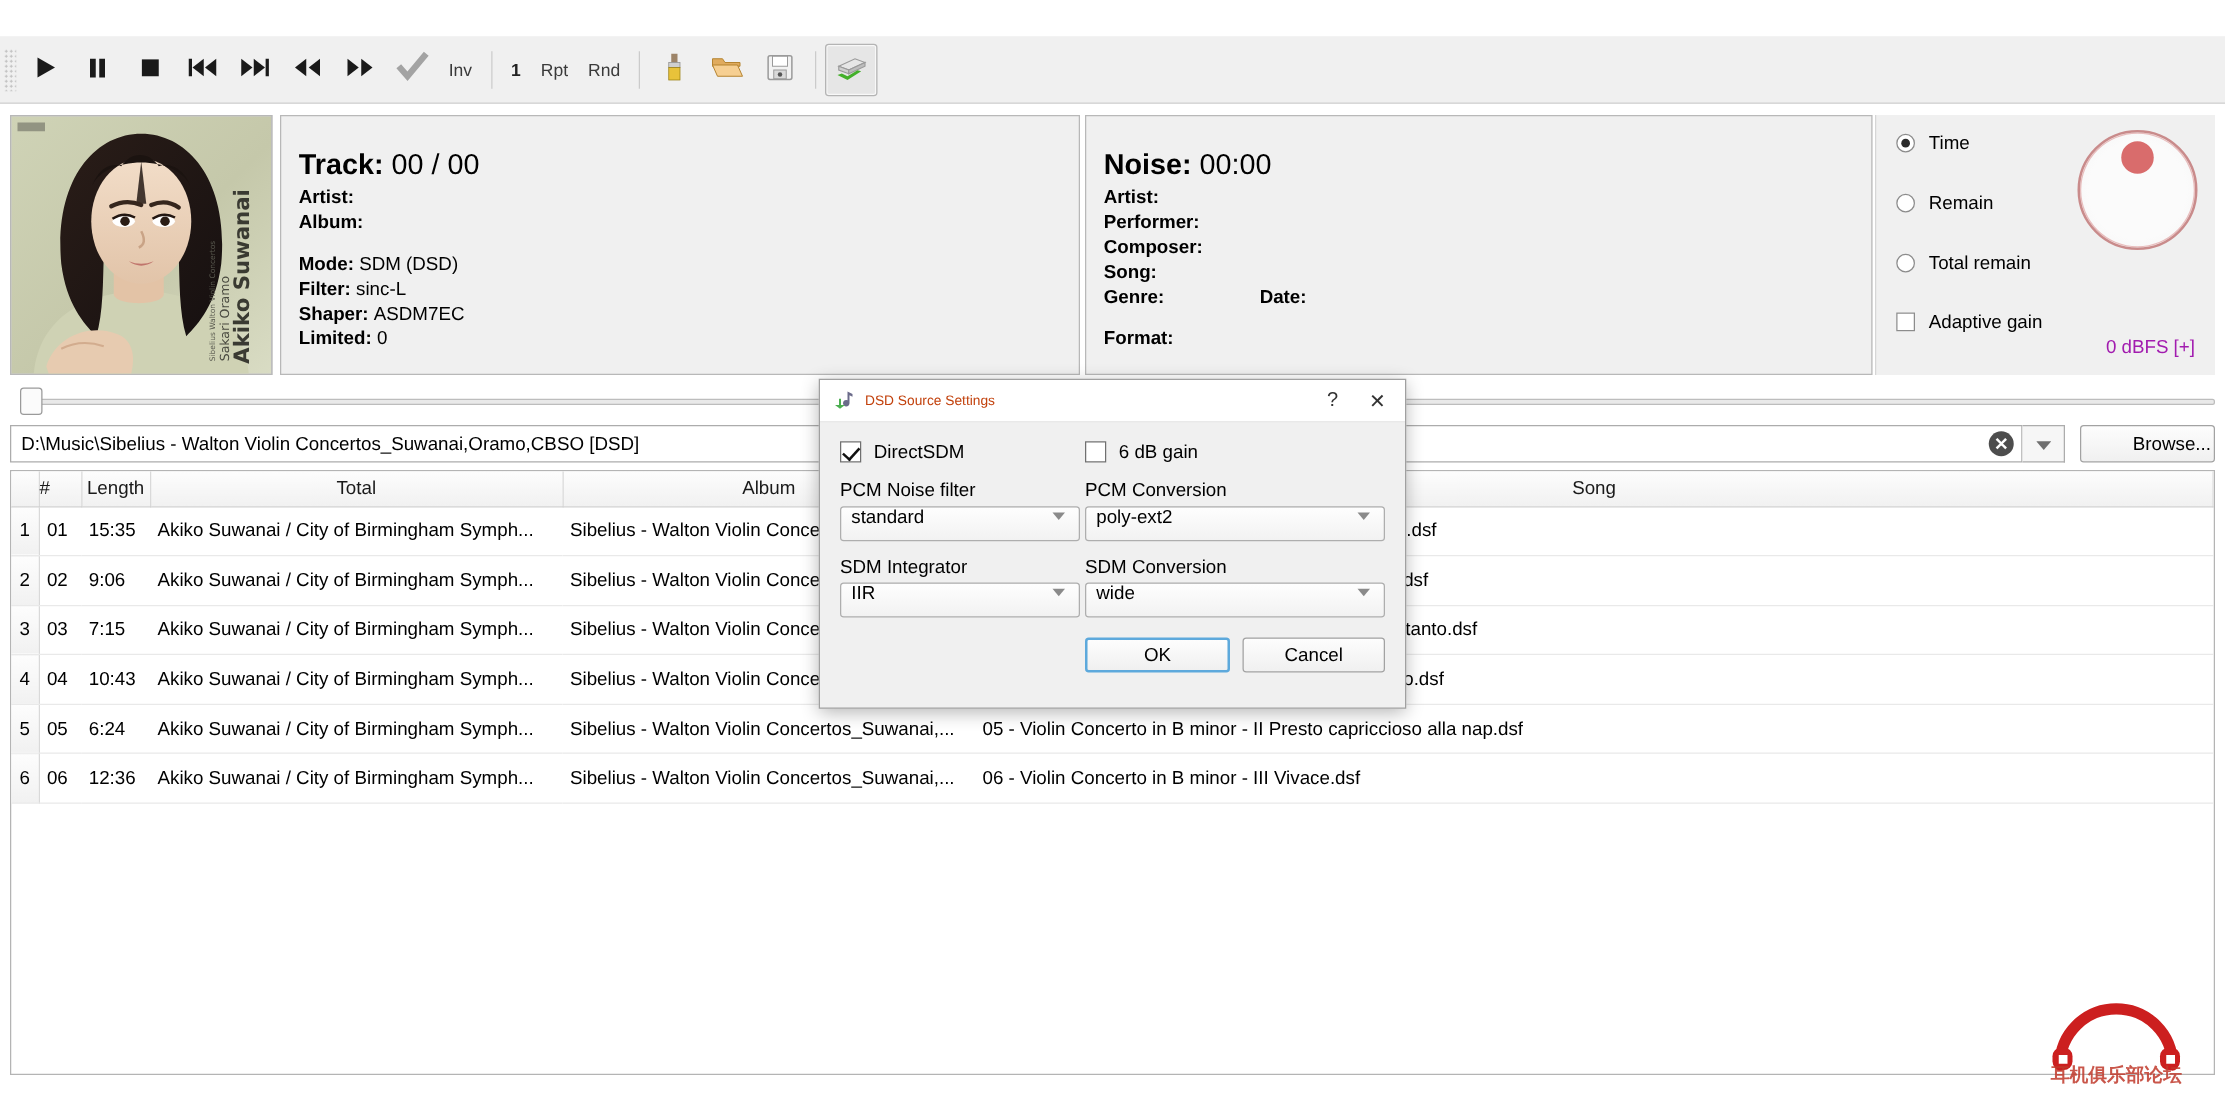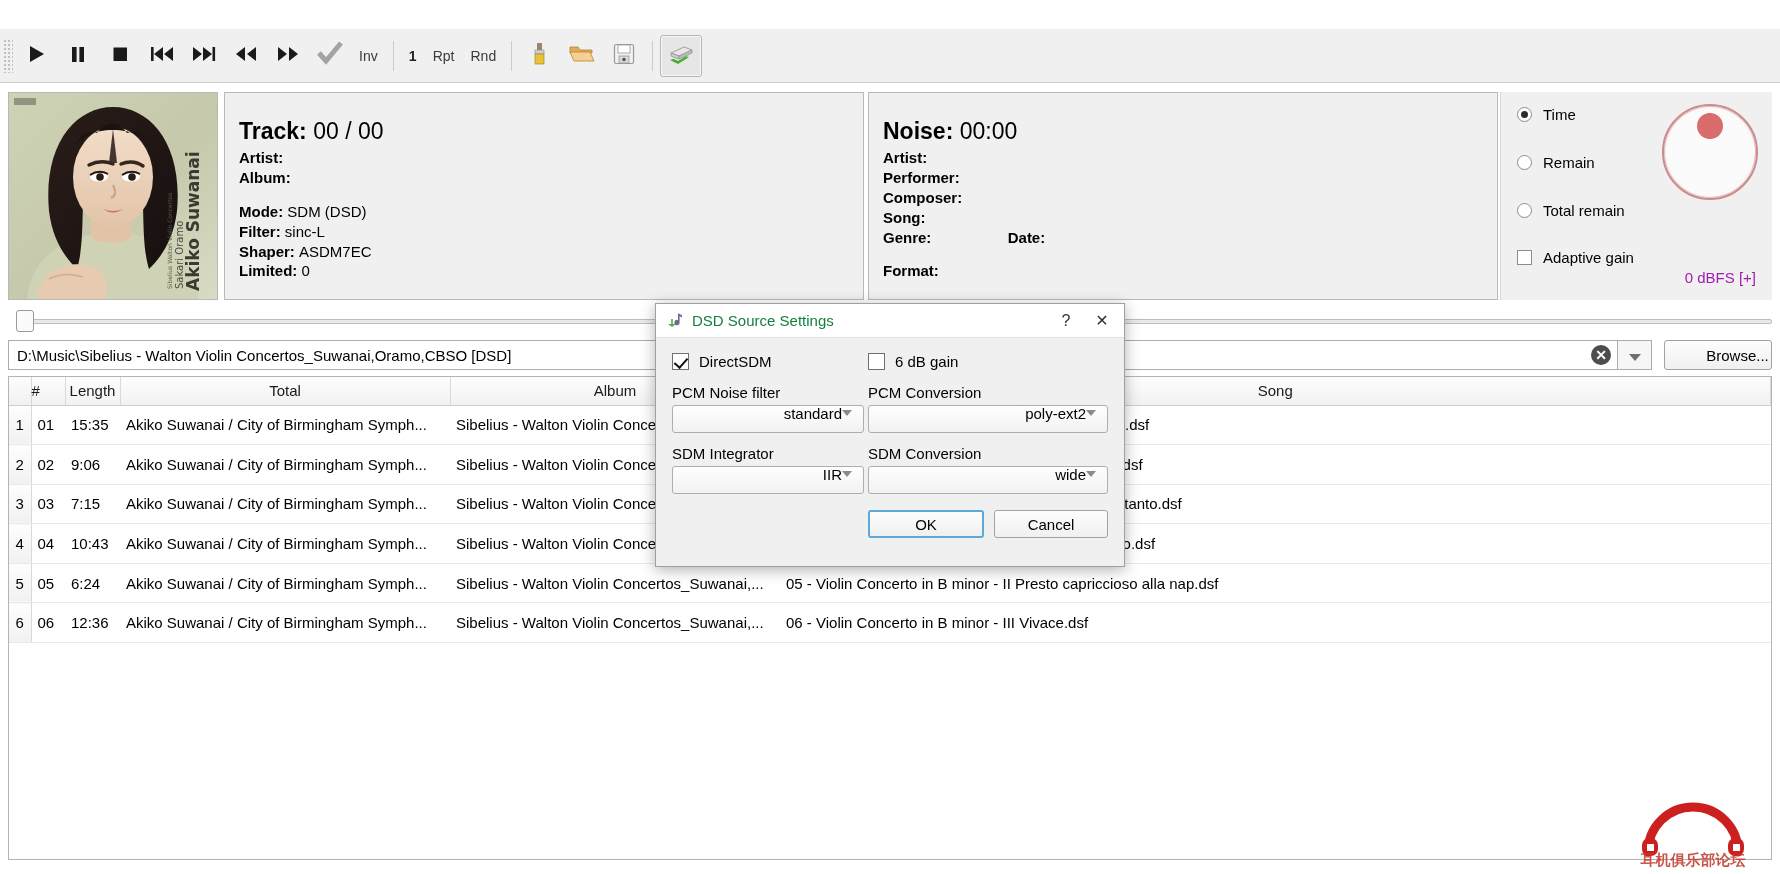--- a/index.html
+++ b/index.html
@@ -150,42 +150,42 @@
   
   .dlg {
     position:absolute; left:655px; top:303px; width:470px; height:264px;
     background:#f0f0f0; border:1px solid #a0a0a0;
     box-shadow:0 3px 14px rgba(0,0,0,.30);
   }
   .dlg-title {
     height:34px; background:#ffffff; border-bottom:1px solid #e2e2e2;
     display:flex; align-items:center; padding:0 4px 0 10px;
   }
-  .dlg-title .tt { font-size:15px; color:#15803d; margin-left:8px; flex:1; }
+  .dlg-title .tt { font-size:11px; color:#c2410c; margin-left:8px; flex:1; }
   .dlg-title .tbtn {
     width:36px; height:32px; display:flex; align-items:center; justify-content:center;
     font-size:16px; color:#333;
   }
   .dlg-body { position:relative; padding:14px 16px 0 16px; }
   .colL { position:absolute; left:16px; top:12px; width:192px; }
   .colR { position:absolute; left:212px; top:12px; width:240px; }
   .chkrow { display:flex; align-items:center; gap:10px; height:22px; }
   .chkbox {
     width:17px; height:17px; border:1px solid #707070; background:#fff; flex:none;
     position:relative;
   }
   .chkbox.on::after {
     content:""; position:absolute; left:4px; top:1px; width:6px; height:11px;
     border:solid #111; border-width:0 2.4px 2.4px 0; transform:rotate(42deg);
   }
   .fieldlabel { font-size:15px; margin:12px 0 4px 0; }
   .combo {
     height:28px; border:1px solid #aeaeae; border-radius:3px;
     background:linear-gradient(#fefefe,#f2f2f2);
-    display:flex; align-items:center; padding:0 4px 12px 8px; font-size:15px;text-align:right;
+    display:flex; align-items:center; padding:0 4px 12px 8px; font-size:15px;
   }
   .combo .cv { flex:1; }
   .combo .arrow {
     width:0; height:0; border-left:5px solid transparent; border-right:5px solid transparent;
     border-top:6px solid #8a8a8a; margin-right:7px;
   }
   .dlg-btns { position:absolute; left:212px; top:172px; width:240px; display:flex; gap:10px; }
   .dbtn {
     flex:1; height:28px; border:1px solid #a2a2a2; border-radius:3px;
     background:linear-gradient(#fdfdfd,#f0f0f0);

